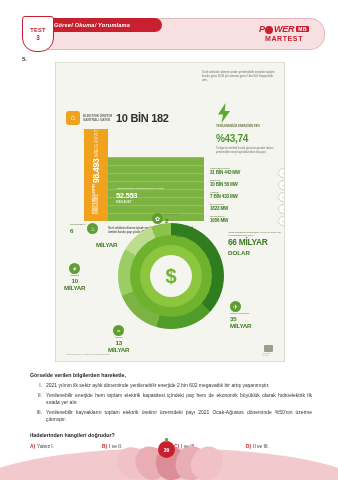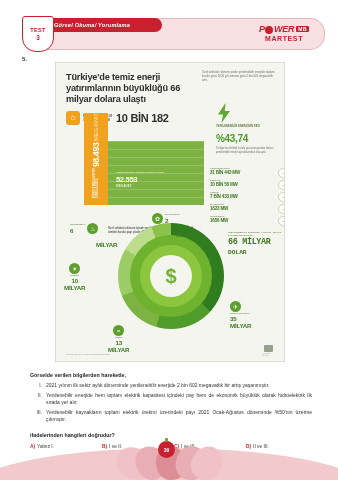--- a/index.html
+++ b/index.html
@@ -69,21 +69,21 @@
   .plants{position:absolute;left:10px;top:48px;display:flex;align-items:center;}
   .plants-ic{
     width:14px;height:14px;border-radius:3px;background:#f0a11e;
     display:flex;align-items:center;justify-content:center;flex:0 0 auto;
   }
   .plants-ic span{font-size:8px;color:#fff;line-height:1;}
   .plants-lbl{margin-left:3px;font-size:3.2px;font-weight:bold;color:#6a6a60;line-height:4.2px;width:30px;}
   .plants-val{margin-left:3px;font-size:11px;font-weight:bold;color:#2f2f2f;letter-spacing:-.3px;white-space:nowrap;}
 
   
-  .bars{position:absolute;left:28px;top:50px;width:103px;height:92px;padding-left:36px;}
+  .bars{position:absolute;left:28px;top:66px;width:103px;height:92px;padding-left:36px;}
   .bar-orange{
     position:absolute;left:0;top:0;width:24px;height:92px;background:#f0a11e;
   }
   .bar-green{
     position:absolute;left:24px;top:28px;width:96px;height:64px;background:#7cb342;
   }
   .bar-green-stripe{
     position:absolute;left:24px;top:28px;width:96px;height:64px;
     background:repeating-linear-gradient(180deg,rgba(255,255,255,.18) 0 1px,transparent 1px 8px);
   }
@@ -151,21 +151,21 @@
   .seg .sic span{font-size:6px;color:#fff;line-height:1;}
   .seg .scap{font-size:2.5px;font-weight:bold;color:#7a8a5a;line-height:3.2px;}
   .seg .sval{font-size:6.2px;font-weight:bold;color:#3f7a22;letter-spacing:-.2px;white-space:nowrap;}
 
   .seg-jeo{left:14px;top:160px;display:flex;align-items:center;gap:2px;}
   .seg-biyo{left:96px;top:150px;display:flex;align-items:center;gap:2px;}
   .seg-gunes{left:8px;top:200px;display:flex;flex-direction:column;align-items:center;}
   .seg-hidro{left:52px;top:262px;display:flex;flex-direction:column;align-items:center;}
   .seg-ruz{left:174px;top:238px;display:flex;flex-direction:column;align-items:flex-start;}
 
-  .total{position:absolute;left:172px;top:168px;width:54px;font-family:Liberation Mono, monospace;}
+  .total{position:absolute;left:172px;top:168px;width:54px;}
   .total .tcap{font-size:2.4px;font-weight:bold;color:#7a8a5a;line-height:3.1px;}
   .total .tval{font-size:8.4px;font-weight:bold;color:#3f7a22;letter-spacing:-.3px;line-height:9.4px;margin-top:1px;}
   .total .tval small{display:block;font-size:6.2px;letter-spacing:0;}
 
   .info-foot{position:absolute;left:10px;bottom:6px;font-size:2.3px;color:#999;}
   .info-logo{
     position:absolute;right:9px;bottom:5px;width:13px;height:11px;
     display:flex;flex-direction:column;align-items:center;justify-content:center;
   }
   .info-logo .mark{width:9px;height:7px;border-radius:1px;background:#9aa08e;}
@@ -224,21 +224,20 @@
       <span class="logo-chip">MB</span>
     </div>
     <div class="logo-bot">MARTEST</div>
   </div>
 </div>
 
 <div class="qnum">5.</div>
 
 <div class="info">
 
-  <div class="info-title">Türkiye'de temiz enerji yatırımlarının büyüklüğü 66 milyar dolara ulaştı</div>
   <div class="info-note">Özel sektörün dönem içinde yenilenebilir enerjide toplam kurulu gücü 2026 yılı sonuna göre 2 bin 602 megavatlık arttı.</div>
 
   <div class="plants">
     <div class="plants-ic">
         <span>⌂</span>
       </div>
     <div class="plants-lbl">ELEKTRİK ÜRETİM SANTRALİ SAYISI</div>
     <div class="plants-val">10 BİN 182</div>
   </div>
 

